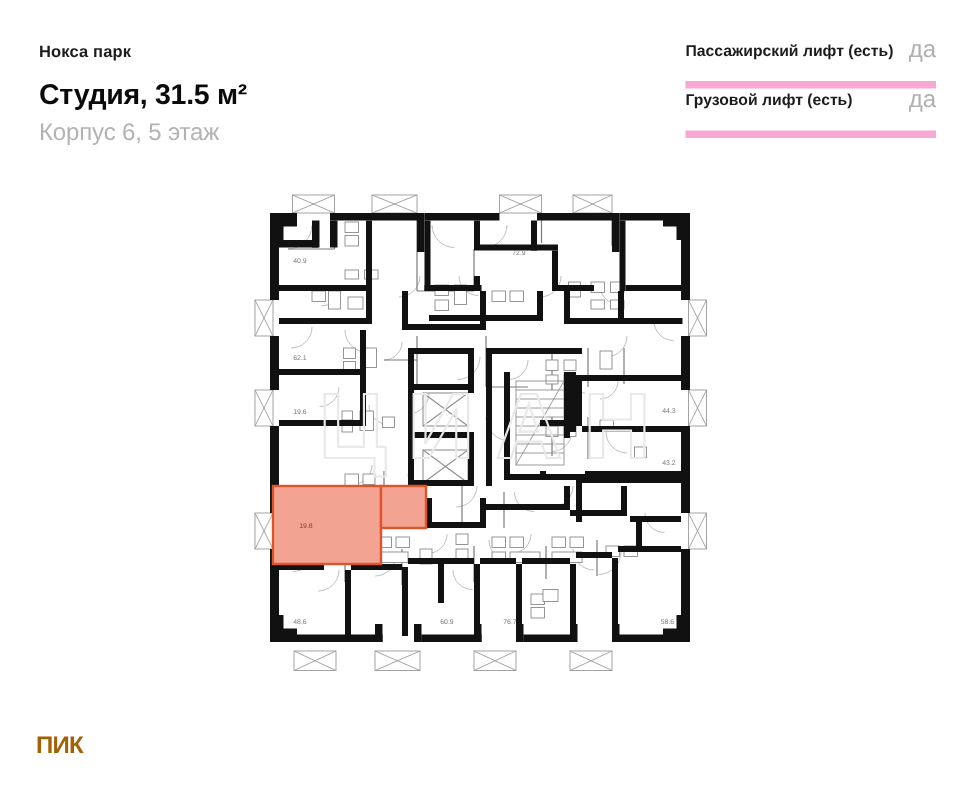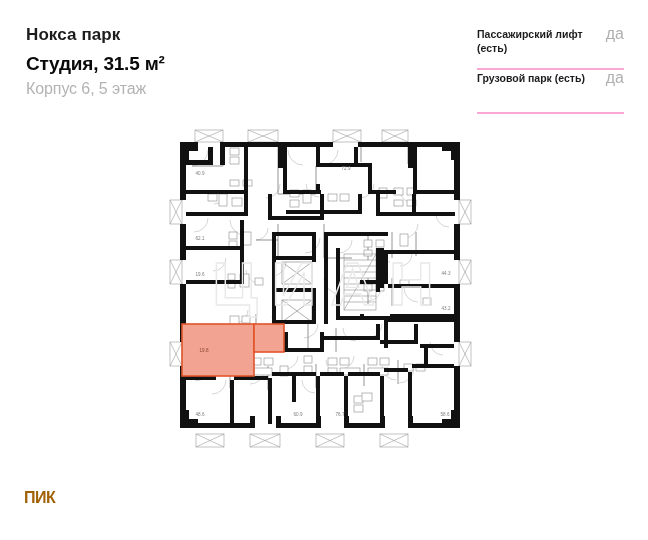--- a/index.html
+++ b/index.html
@@ -22,21 +22,21 @@
     top: 0; left: 0;
     width: 648px;
     height: 120px;
   }
   .hdr-left {
     position: absolute;
     left: 26px;
     top: 28px;
   }
   .complex-name {
-    font-size: 17px;
+    font-size: 11px;
     font-weight: bold;
     color: #1c1c1c;
     letter-spacing: 0.1px;
     line-height: 14px;
   }
   .listing-title {
     font-size: 19px;
     font-weight: bold;
     color: #0a0a0a;
     line-height: 24px;
@@ -58,23 +58,22 @@
     left: 457px;
     top: 26px;
     width: 167px;
   }
   .spec-row {
     position: relative;
     height: 27px;
     display: flex;
     align-items: flex-start;
     justify-content: space-between;
-    border-bottom: 2px solid #f9a8d4;
-    padding-bottom: 15px;
-    margin-left: 20px;
+    border-bottom: 5px solid #f9a8d4;
+    padding-bottom: 1px;
   }
   .spec-row + .spec-row {
     margin-top: 0px;
   }
   .spec-label {
     font-size: 10.5px;
     font-weight: bold;
     color: #1c1c1c;
     line-height: 14px;
     padding-top: 1px;
@@ -131,21 +130,21 @@
     <div class="listing-title">Студия, 31.5 м²</div>
     <div class="listing-sub">Корпус 6, 5 этаж</div>
   </div>
 
   <div class="spec-panel">
     <div class="spec-row">
       <span class="spec-label">Пассажирский лифт (есть)</span>
       <span class="spec-value">да</span>
     </div>
     <div class="spec-row">
-      <span class="spec-label">Грузовой парк (есть)</span>
+      <span class="spec-label">Грузовой лифт (есть)</span>
       <span class="spec-value">да</span>
     </div>
   </div>
 
 </div>
 
 <div class="plan-wrap">
   <svg class="plan-svg" width="305" height="325" viewBox="0 0 305 325">
 
     <defs>

